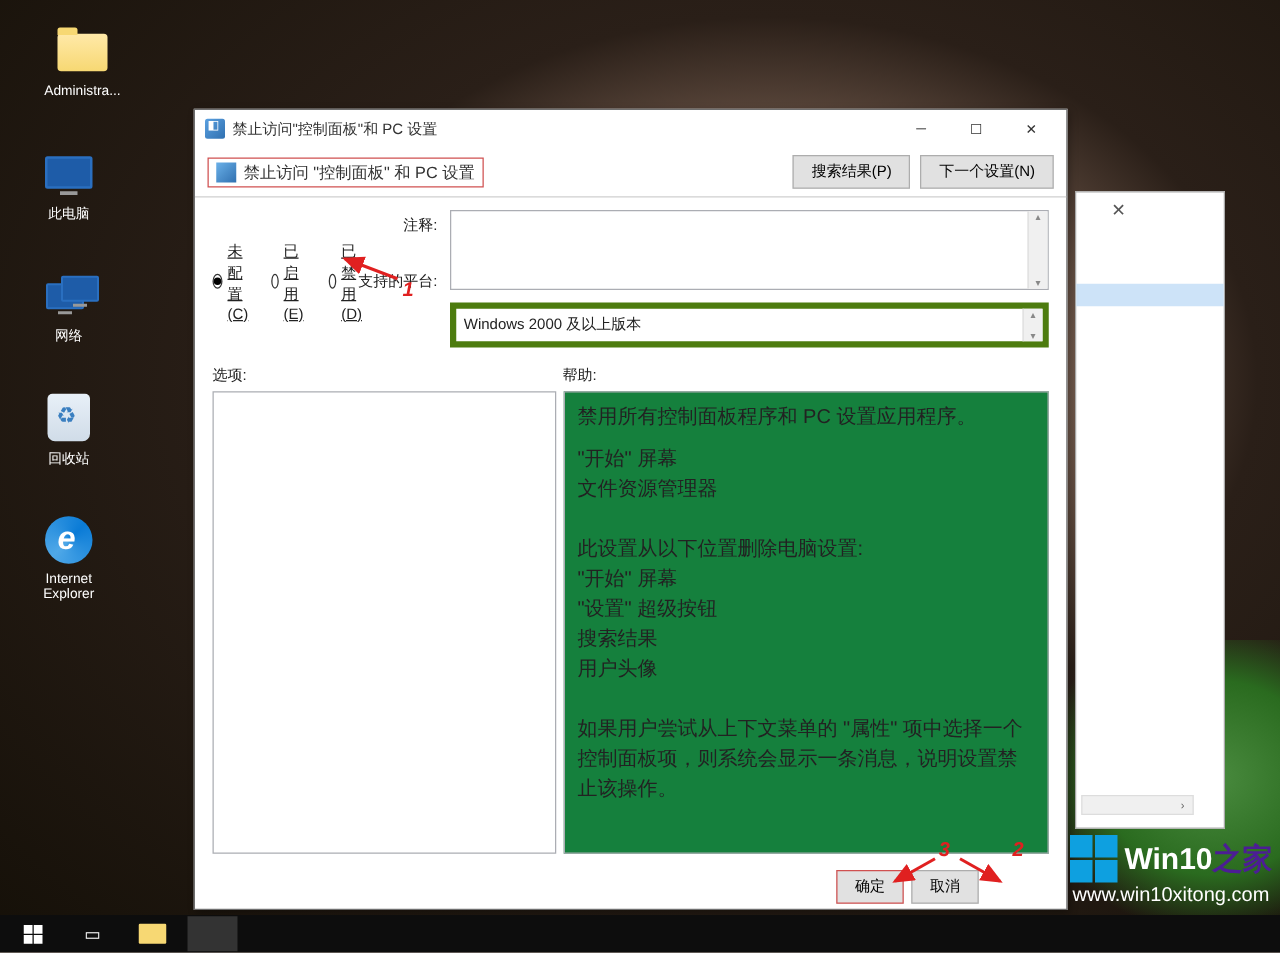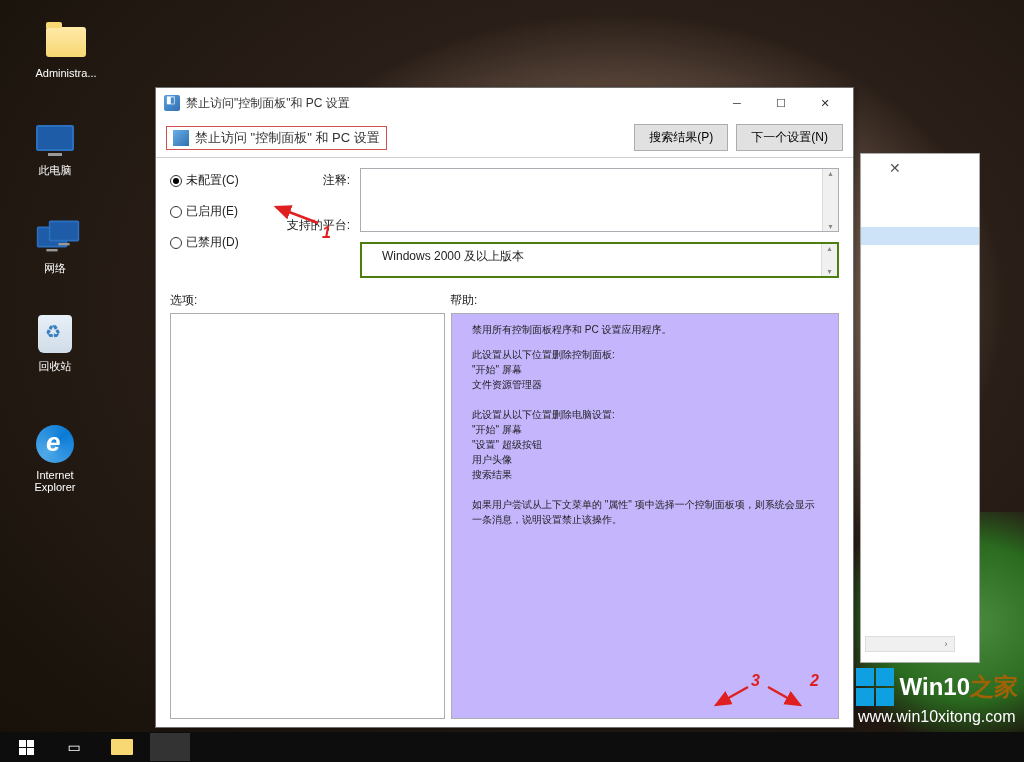--- a/index.html
+++ b/index.html
@@ -6,21 +6,21 @@
 body { width: 1024px; height: 762px; overflow: hidden; position: relative; background: linear-gradient(135deg, #a8b8c8 0%, #6b4f3f 30%, #2a1a0f 50%, #3a2a1f 70%, #1a0f08 100%); }
 .wallpaper { position: absolute; inset: 0; background: radial-gradient(ellipse at 60% 40%, #d4a090 0%, #8b6f5f 20%, #2a1f18 45%, #151008 100%); }
 .wallpaper::after { content: ""; position: absolute; right: 0; bottom: 30px; width: 180px; height: 220px; background: radial-gradient(ellipse at 70% 50%, #4a8b3f 0%, #2a6b1f 50%, transparent 80%); }
 
 .desktop-icon { position: absolute; width: 70px; text-align: center; color: #fff; font-size: 11px; cursor: pointer; }
 .desktop-icon .glyph { width: 44px; height: 44px; margin: 0 auto 3px; display: flex; align-items: center; justify-content: center; font-size: 32px; }
 #di-admin { top: 20px; left: 31px; }
 #di-pc { top: 116px; left: 20px; }
 #di-net { top: 214px; left: 20px; }
 #di-recycle { top: 312px; left: 20px; }
-#di-ie { top: 422px; left: 20px; }
+#di-ie { top: 410px; left: 20px; }
 .folder { background: linear-gradient(180deg, #ffe9a8 0%, #f7d873 100%); border-radius: 3px; width: 40px; height: 30px; position: relative; }
 .folder::before { content: ""; position: absolute; top: -5px; left: 0; width: 16px; height: 6px; background: #f7d873; border-radius: 2px 2px 0 0; }
 .monitor { width: 38px; height: 26px; background: #1e5ca8; border: 2px solid #2a6fc0; border-radius: 2px; position: relative; }
 .monitor::after { content: ""; position: absolute; bottom: -7px; left: 10px; width: 14px; height: 3px; background: #999; }
 .monitors { position: relative; width: 44px; height: 36px; }
 .monitors .m1 { position: absolute; top: 6px; left: 0; transform: scale(0.8); }
 .monitors .m2 { position: absolute; top: 0; left: 12px; transform: scale(0.8); }
 .recycle { width: 34px; height: 38px; background: linear-gradient(180deg, #e8f0f8 0%, #d0dce8 100%); border-radius: 4px 4px 6px 6px; position: relative; }
 .recycle::before { content: "♻"; position: absolute; top: 6px; left: 7px; font-size: 18px; color: #3a7fc0; }
 .ie-icon { width: 38px; height: 38px; border-radius: 50%; background: conic-gradient(from 45deg, #0a7bd6, #4fa8e8, #0a7bd6); position: relative; }
@@ -43,37 +43,37 @@
 .titlebar .winbtn { width: 44px; height: 22px; display: flex; align-items: center; justify-content: center; font-size: 11px; color: #333; cursor: pointer; }
 
 .toolbar { height: 40px; border-bottom: 1px solid #d0d0d0; display: flex; align-items: center; padding: 0 10px; gap: 8px; }
 .policy-name-box { border: 1px solid #d05050; padding: 2px 6px; display: flex; align-items: center; gap: 6px; font-size: 13px; color: #333; }
 .policy-name-box .ticon { width: 16px; height: 16px; background: linear-gradient(135deg,#6ab0e8,#3070b0); }
 .toolbar .spacer { flex: 1; }
 .btn { border: 1px solid #adadad; background: #e1e1e1; font-size: 12px; padding: 4px 14px; cursor: pointer; }
 
 .body { flex: 1; display: flex; flex-direction: column; padding: 8px 14px; font-size: 12px; color: #222; overflow: hidden; }
 .row { display: flex; gap: 10px; }
-.radios { width: 100px; display: flex; flex-direction: column; gap: 14px; padding-top: 6px; }
+.radios { width: 100px; display: flex; flex-direction: row; gap: 14px; padding-top: 6px; text-decoration: underline; }
 .radio { display: flex; align-items: center; gap: 4px; cursor: pointer; }
 .radio .dot { width: 12px; height: 12px; border: 1px solid #333; border-radius: 50%; display: flex; align-items: center; justify-content: center; }
 .radio.sel .dot::after { content: ""; width: 6px; height: 6px; background: #000; border-radius: 50%; }
 .labels-col { width: 70px; display: flex; flex-direction: column; gap: 28px; padding-top: 6px; text-align: right; }
 .fields-col { flex: 1; display: flex; flex-direction: column; gap: 10px; padding-top: 2px; }
 .textarea { border: 1px solid #abadb3; height: 64px; background: #fff; position: relative; }
 .textarea .sbar { position: absolute; right: 0; top: 0; bottom: 0; width: 16px; background: #f0f0f0; border-left: 1px solid #ddd; display: flex; flex-direction: column; justify-content: space-between; align-items: center; font-size: 8px; color: #888; }
-.supported { border: 2px solid #4d7c0f; height: 36px; padding: 4px 20px; position: relative; }
+.supported { border: 5px solid #4d7c0f; height: 36px; padding: 4px 6px; position: relative; }
 .supported .sbar { position: absolute; right: 0; top: 0; bottom: 0; width: 16px; background: #f0f0f0; border-left: 1px solid #ddd; display: flex; flex-direction: column; justify-content: space-between; align-items: center; font-size: 8px; color: #888; }
 
 .section-labels { display: flex; margin-top: 14px; }
 .section-labels .l1 { width: 280px; }
 .section-labels .l2 { flex: 1; }
 .panels { display: flex; gap: 6px; margin-top: 4px; flex: 1; min-height: 0; }
 .opt-panel { width: 275px; border: 1px solid #abadb3; background: #fff; }
-.help-panel { flex: 1; border: 1px solid #abadb3; background: #c4b5fd; padding: 8px 20px; overflow: hidden; line-height: 1.5; font-size: 10px; }
+.help-panel { flex: 1; border: 1px solid #abadb3; background: #15803d; padding: 8px 10px; overflow: hidden; line-height: 1.5; font-size: 16px; }
 .help-panel p { margin-bottom: 10px; }
 
 .footer { height: 36px; display: flex; align-items: center; justify-content: flex-end; gap: 6px; padding: 0 70px 0 14px; }
 
 
 .arrow-anno { position: absolute; pointer-events: none; z-index: 50; }
 .arrow-anno svg { overflow: visible; }
 .num-anno { position: absolute; color: #e02020; font-size: 16px; font-weight: bold; font-style: italic; z-index: 51; }
 
 
@@ -199,38 +199,41 @@
 
     <div class="section-labels">
       <div class="l1">选项:</div>
       <div class="l2">帮助:</div>
     </div>
     <div class="panels">
       <div class="opt-panel"></div>
       <div class="help-panel">
         <p>禁用所有控制面板程序和 PC 设置应用程序。</p>
         <div>
-          <div>此设置从以下位置删除控制面板:</div>
           <div>"开始" 屏幕</div>
           <div>文件资源管理器</div>
         </div>
         <br>
         <div>
           <div>此设置从以下位置删除电脑设置:</div>
           <div>"开始" 屏幕</div>
           <div>"设置" 超级按钮</div>
+          <div>搜索结果</div>
           <div>用户头像</div>
-          <div>搜索结果</div>
         </div>
         <br>
         <p>如果用户尝试从上下文菜单的 "属性" 项中选择一个控制面板项，则系统会显示一条消息，说明设置禁止该操作。</p>
       </div>
     </div>
   </div>
 
+  <div class="footer">
+    <button class="btn" style="border:1px solid #d05050">确定</button>
+    <button class="btn">取消</button>
+  </div>
 </div>
 
 <div class="arrow-anno" style="top:203px;left:270px">
   <svg width="50" height="24">
       <defs>
         <marker id="ah1" markerWidth="8" markerHeight="8" refX="6" refY="3" orient="auto">
           <path d="M0,0 L7,3 L0,6 Z" fill="#e02020"></path>
         </marker>
       </defs>
       <line x1="48" y1="20" x2="6" y2="4" stroke="#e02020" stroke-width="2.5" marker-end="url(#ah1)"></line>
@@ -263,21 +266,21 @@
 <div class="num-anno" style="top:672px;left:751px">3</div>
 
 <div class="watermark">
   <div class="wlogo">
     <div class="wsq">
         <div></div>
         <div></div>
         <div></div>
         <div></div>
       </div>
-    <span class="wtxt"><span>Win10</span><span style="color:#a16207">之家</span></span>
+    <span class="wtxt"><span>Win10</span><span style="color:#4c1d95">之家</span></span>
   </div>
   <div class="wurl">www.win10xitong.com</div>
 </div>
 
 <div class="taskbar">
   <div class="tb-btn">
       <div class="win-start">
         <div></div>
         <div></div>
         <div></div>

